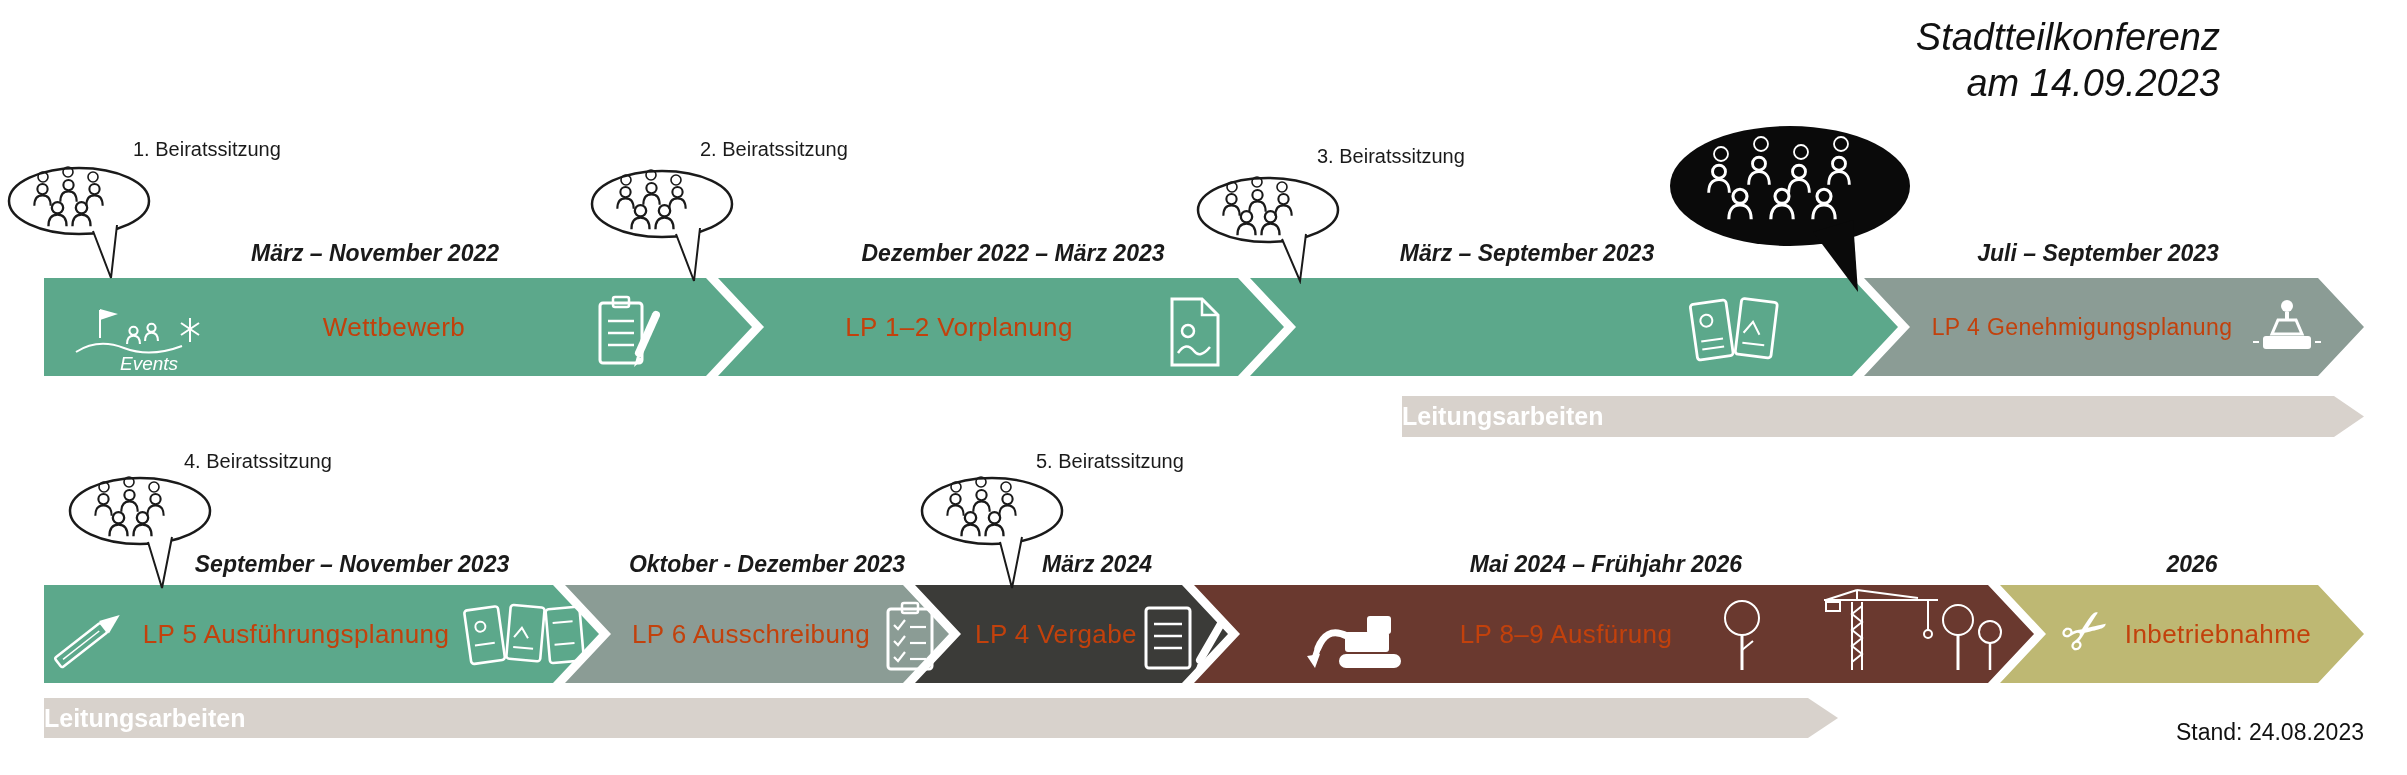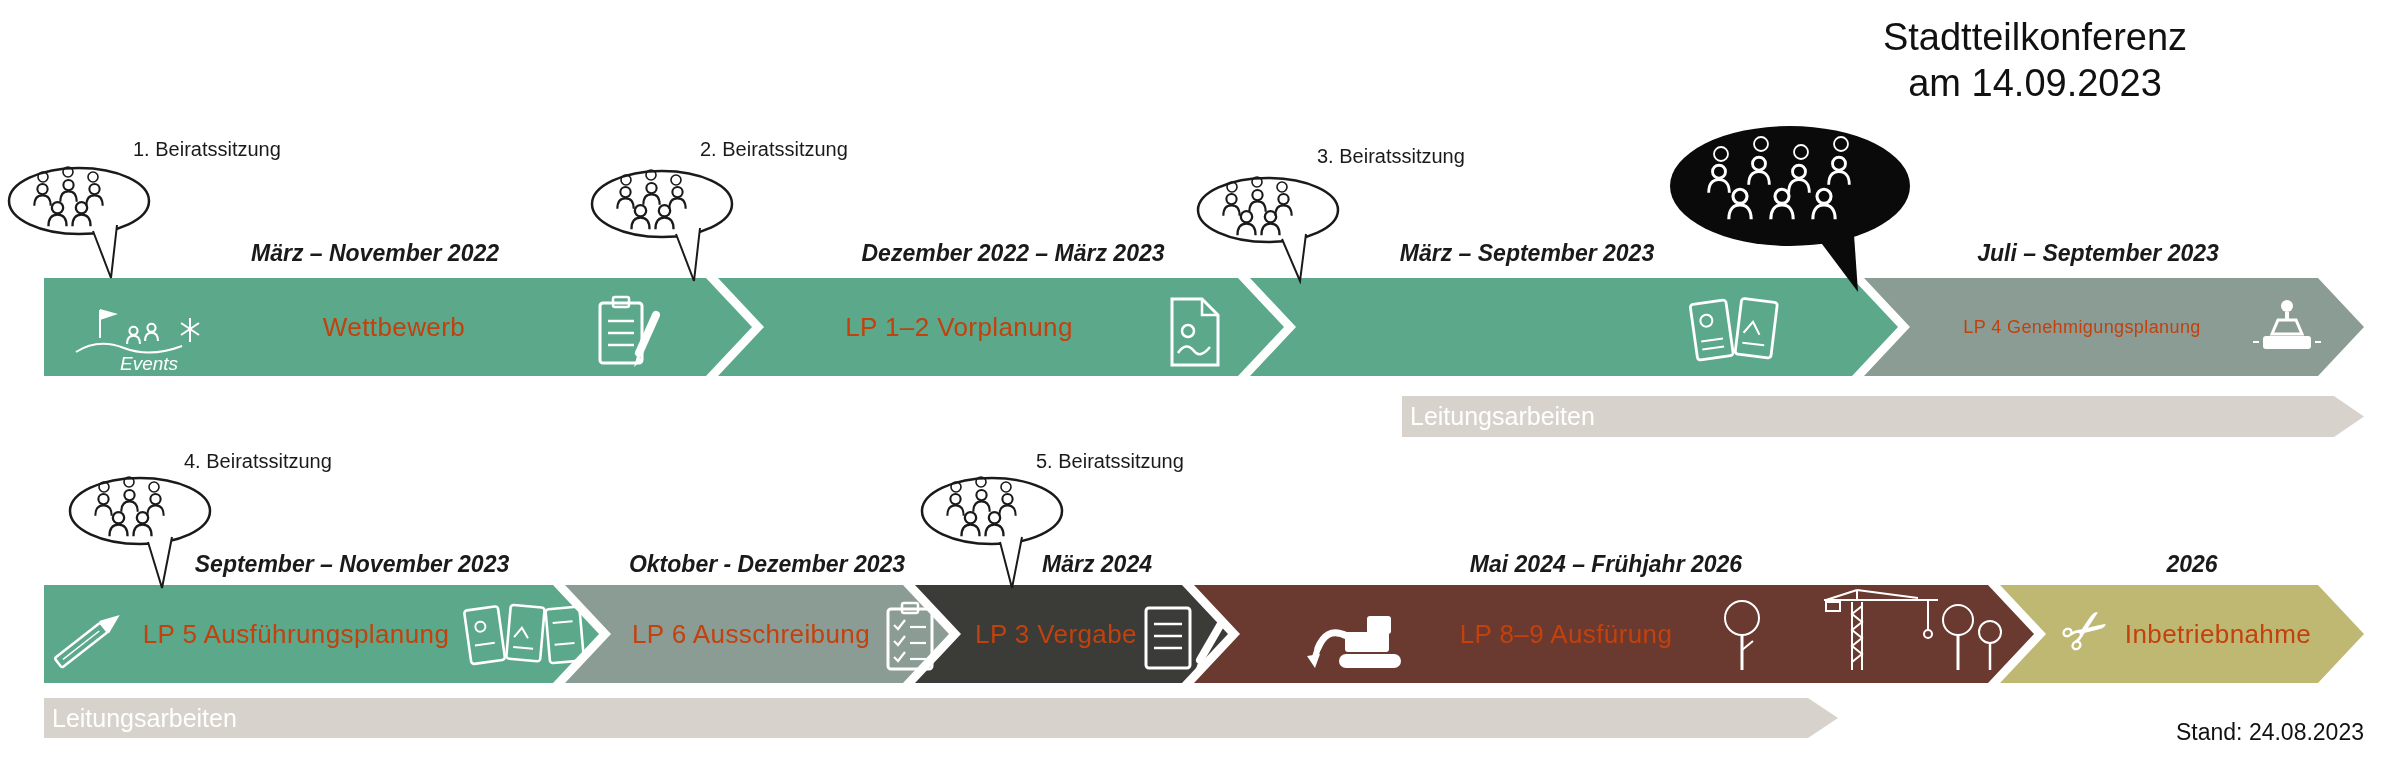--- a/index.html
+++ b/index.html
@@ -1,36 +1,36 @@
 <!DOCTYPE html>
 <html><head>
 <meta charset="utf-8">
 <style>
   html,body { margin:0; padding:0; background:#ffffff; }
   .canvas {
     position:relative; width:2407px; height:775px; background:#ffffff;
     font-family:"Liberation Sans", sans-serif; overflow:hidden; color:#111;
   }
   .page-title { position:absolute; left:107px; top:12px; font-size:50px; font-weight:bold; letter-spacing:0.5px; white-space:nowrap; }
-  .conference { position:absolute; left:1850px; top:14px; width:370px; text-align:center; font-size:38px; line-height:1.22; white-space:nowrap; }
+  .conference { position:absolute; left:1850px; top:14px; width:370px; text-align:right; font-size:38px; line-height:1.22; white-space:nowrap;font-style:italic; }
   .stand { position:absolute; right:43px; top:719px; font-size:23px; white-space:nowrap;margin-left:12px; }
 
   .seg { position:absolute; height:98px; }
   .r1 { top:278px; } .r2 { top:585px; }
   .flat    { clip-path: polygon(0 0, calc(100% - 46px) 0, 100% 50%, calc(100% - 46px) 100%, 0 100%); }
   .notched { clip-path: polygon(0 0, calc(100% - 46px) 0, 100% 50%, calc(100% - 46px) 100%, 0 100%, 46px 50%); }
   .c-green { background:#5CA88B; } .c-sage { background:#8B9C95; }
   .c-dark { background:#3B3B38; } .c-brown { background:#6A392F; } .c-olive { background:#BEB873; }
 
   .band { position:absolute; background:#D8D2CC; display:flex; align-items:center;
           clip-path: polygon(0 0, calc(100% - 30px) 0, 100% 50%, calc(100% - 30px) 100%, 0 100%); }
-  .band-label { color:#fff; font-weight:normal; font-size:25px; padding-left:8px; white-space:nowrap; }
+  .band-label { color:#fff; font-weight:bold; font-size:25px; padding-left:0; white-space:nowrap; }
 
   .seg-label { position:absolute; transform:translate(-50%,-50%); color:#c2410c; font-size:26px; white-space:nowrap; letter-spacing:0.4px; }
-  .seg-label.small { font-size:18px; }
+  .seg-label.small { font-size:23px; }
   .date { position:absolute; transform:translateX(-50%); font-size:23px; font-weight:bold; font-style:italic; color:#1a1a1a; white-space:nowrap; }
   .meeting-label { position:absolute; font-size:20px; color:#1a1a1a; white-space:nowrap; }
   .icon { position:absolute; }
   .scissors { position:absolute; color:#fff; font-size:56px; transform:rotate(-35deg); font-family:"DejaVu Sans", sans-serif; }
 </style>
 </head>
 <body>
 
 <div class="canvas">
 
@@ -78,21 +78,21 @@
   <div class="date" style="left:1097px;top:551px">März 2024</div>
   <div class="date" style="left:1606px;top:551px">Mai 2024 – Frühjahr 2026</div>
   <div class="date" style="left:2192px;top:551px">2026</div>
 
   <div class="seg-label" style="left:394px;top:327px">Wettbewerb</div>
   <div class="seg-label" style="left:959px;top:327px">LP 1–2 Vorplanung</div>
   <div class="seg-label small" style="left:2082px;top:327px">LP 4 Genehmigungsplanung</div>
 
   <div class="seg-label" style="left:296px;top:634px">LP 5  Ausführungsplanung</div>
   <div class="seg-label" style="left:751px;top:634px">LP 6 Ausschreibung</div>
-  <div class="seg-label" style="left:1056px;top:634px">LP 3 Vergabe</div>
+  <div class="seg-label" style="left:1056px;top:634px">LP 4 Vergabe</div>
   <div class="seg-label" style="left:1566px;top:634px">LP 8–9 Ausfürung</div>
   <div class="seg-label" style="left:2218px;top:634px">Inbetriebnahme</div>
 
   <svg class="icon" style="left:70px;top:296px" width="160" height="78" viewBox="0 0 160 78">
     <g stroke="#fff" fill="none" stroke-width="2">
       <path d="M6,56 Q28,42 54,52 T112,50"></path>
       <line x1="30" y1="14" x2="30" y2="42"></line>
     </g>
     <polygon points="30,13 48,18 30,24" fill="#fff"></polygon>
     <g stroke="#fff" fill="none" stroke-width="1.4">

